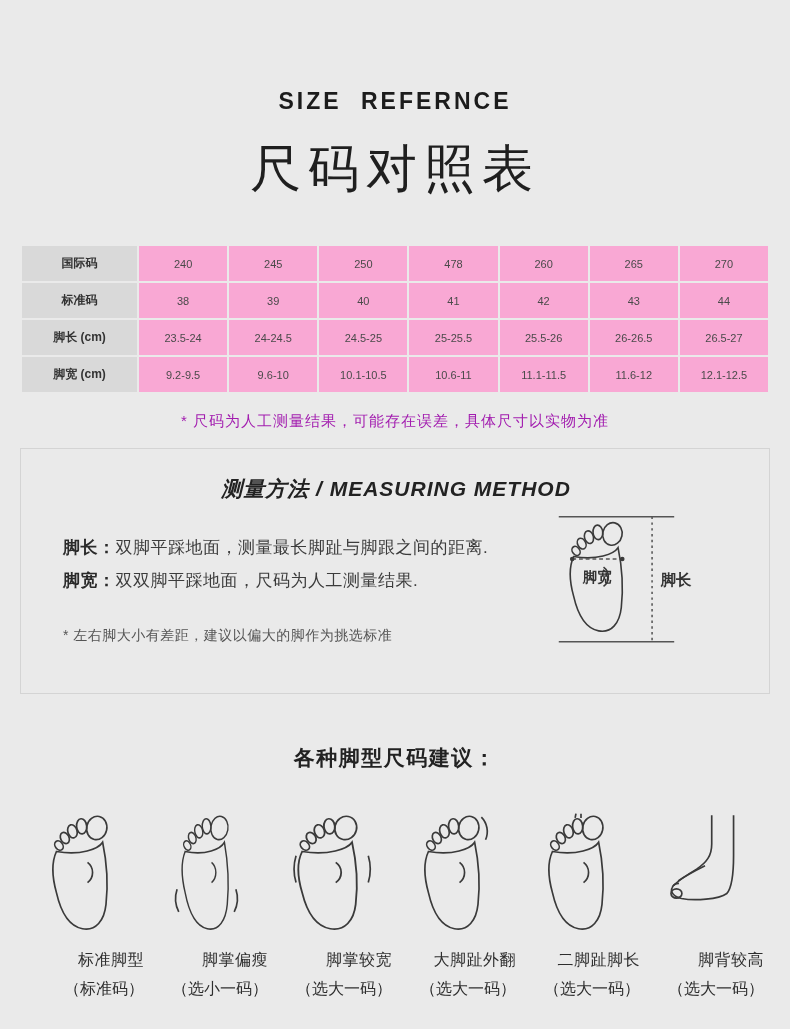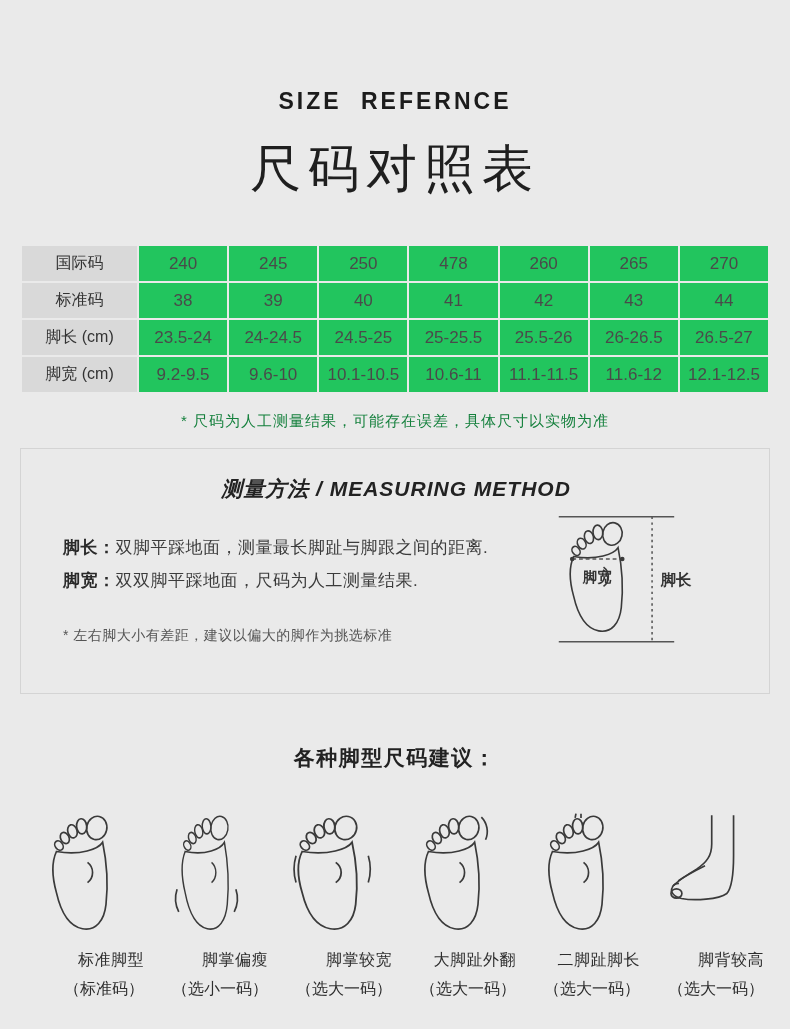--- a/index.html
+++ b/index.html
@@ -24,29 +24,29 @@
     color:#1f1f1f;
   }
 
   
   .size-table{
     margin:42px 22px 0 22px;
     display:flex;flex-direction:column;gap:2px;
   }
   .trow{display:grid;grid-template-columns:115px repeat(7,1fr);gap:2px;}
   .tcell{
-    background:#22c55e;height:35px;
+    background:#f9a8d4;height:35px;
     display:flex;align-items:center;justify-content:center;
-    font-size:17px;color:#4a4a4a;
-  }
-  .tcell.th{background:#d9d9d9;font-weight:normal;color:#333;font-size:16px;}
+    font-size:11px;color:#4a4a4a;
+  }
+  .tcell.th{background:#d9d9d9;font-weight:bold;color:#333;font-size:12px;}
 
   .table-footnote{
     margin-top:20px;text-align:center;
-    font-size:15px;color:#15803d;letter-spacing:1px;
+    font-size:15px;color:#a21caf;letter-spacing:1px;
   }
 
   
   .measure-box{
     margin:17px 20px 0 20px;height:246px;box-sizing:border-box;
     border:1px solid #d4d4d4;
     padding:26px 40px 0 42px;
     position:relative;
   }
   .measure-title{

